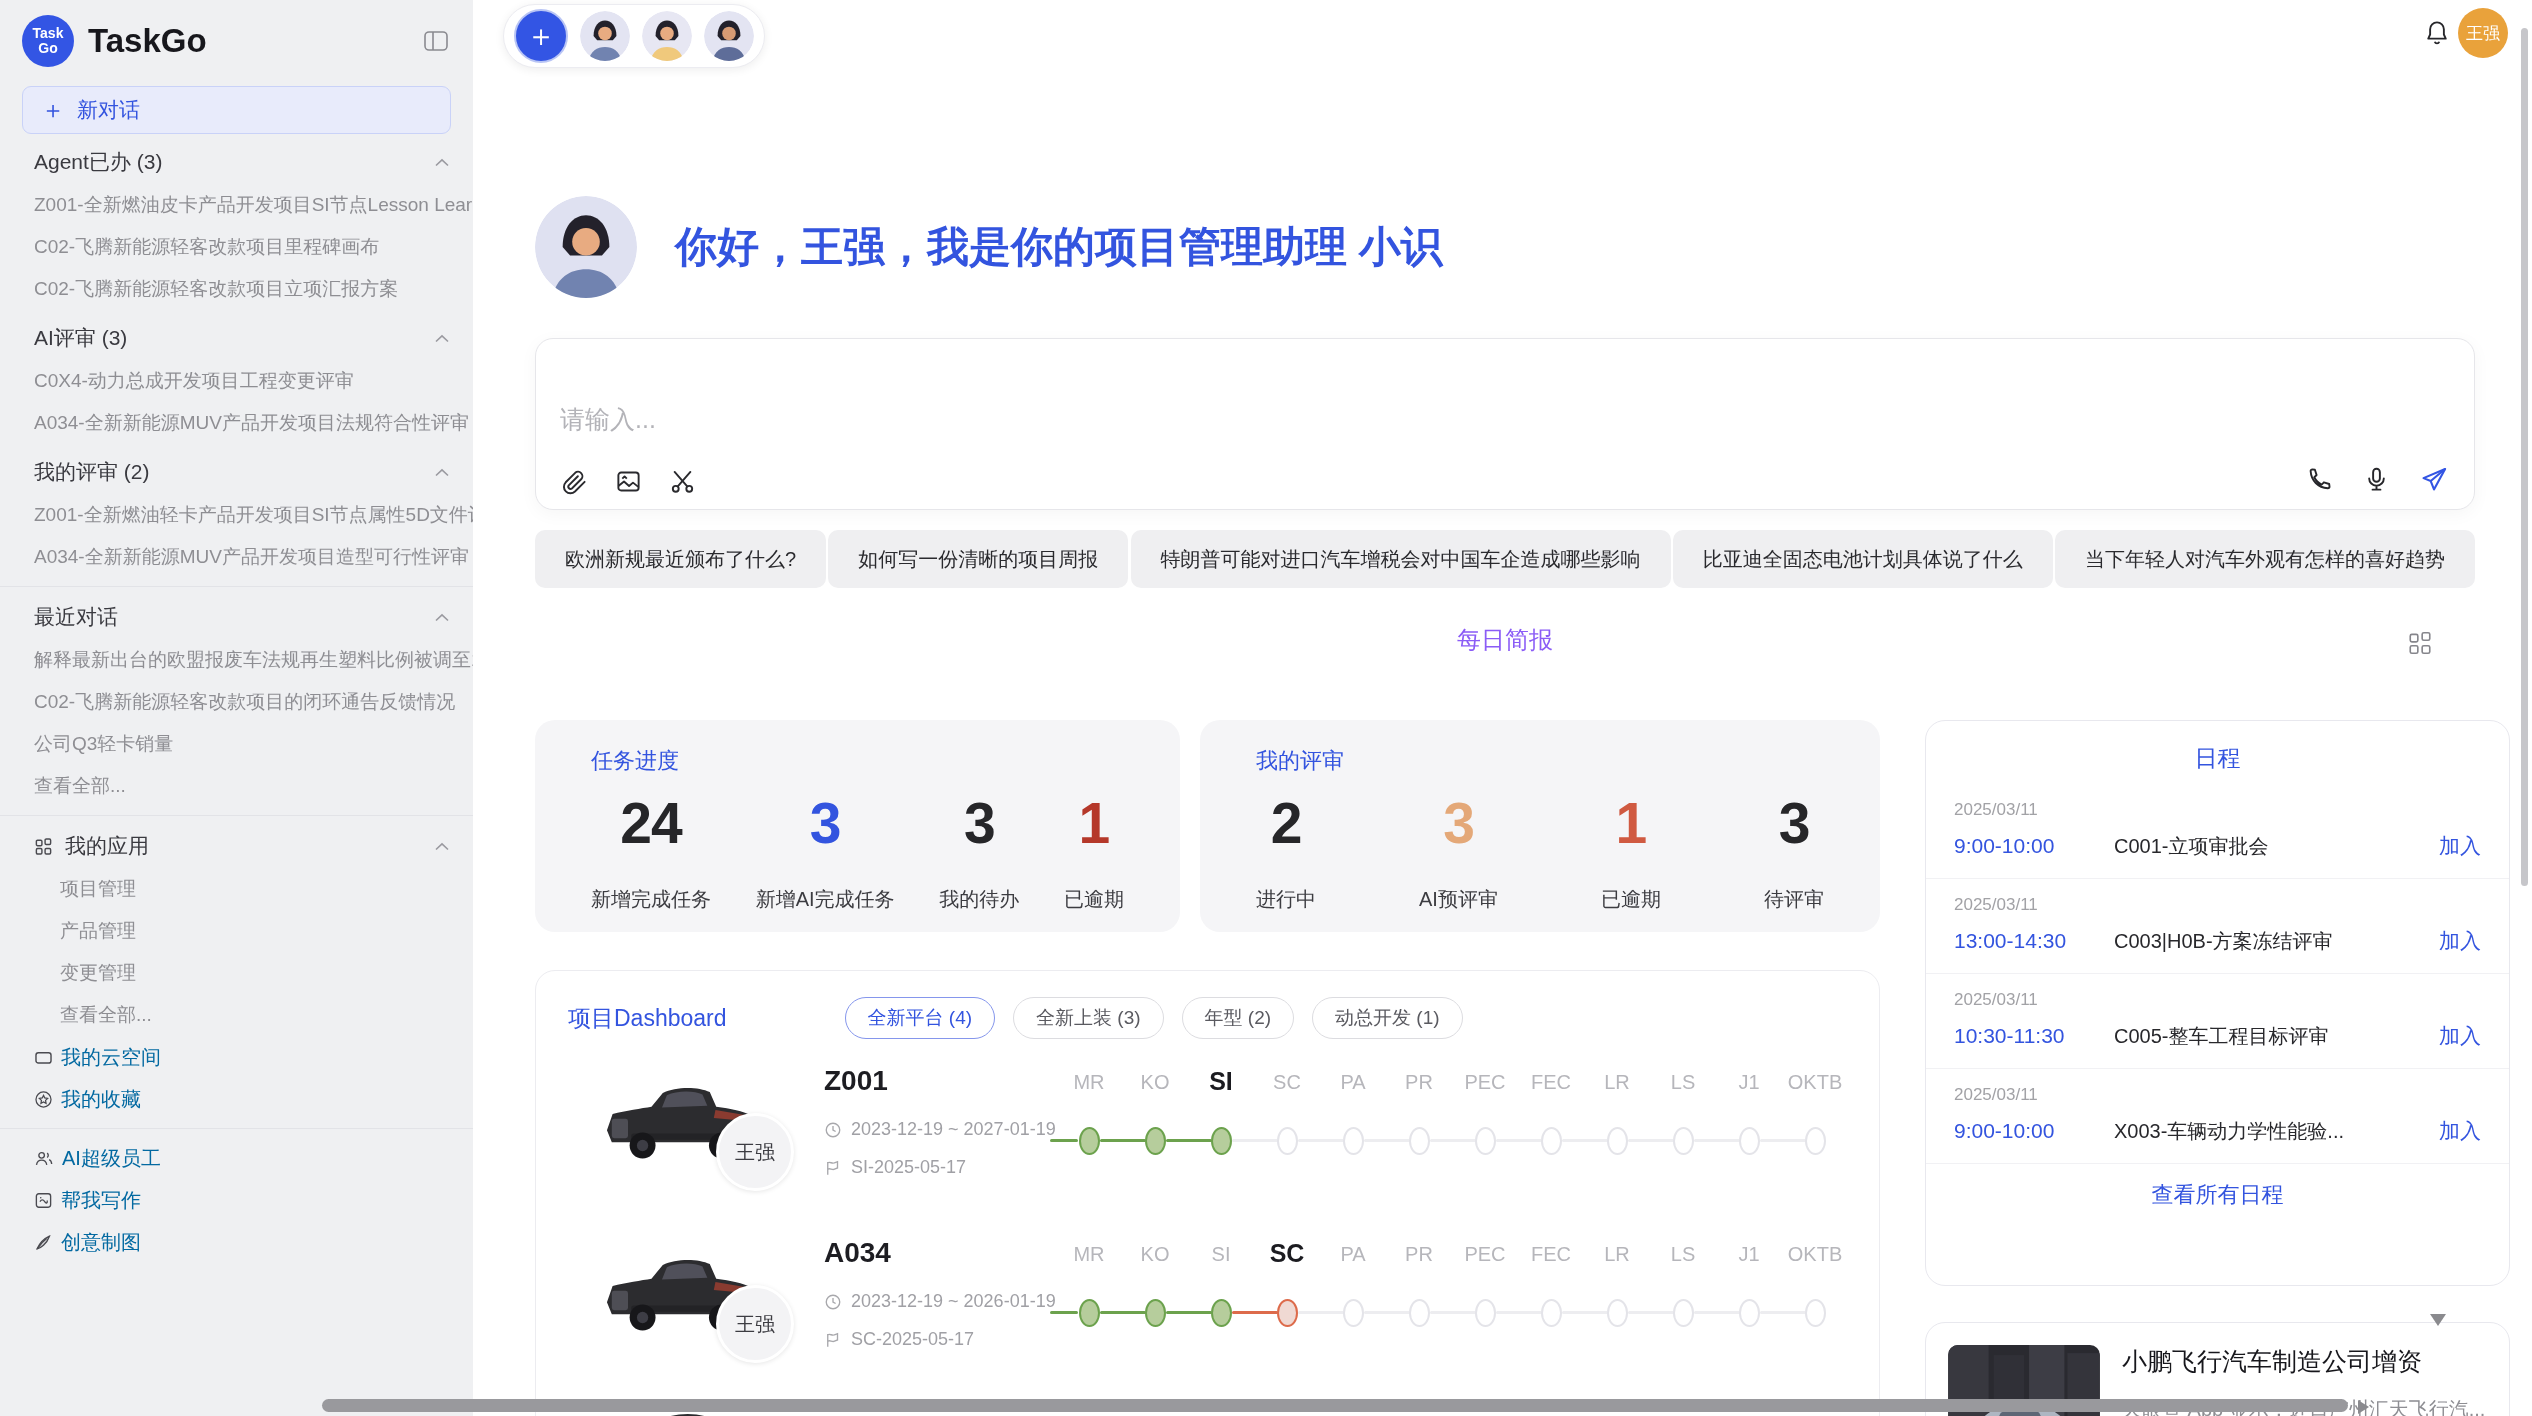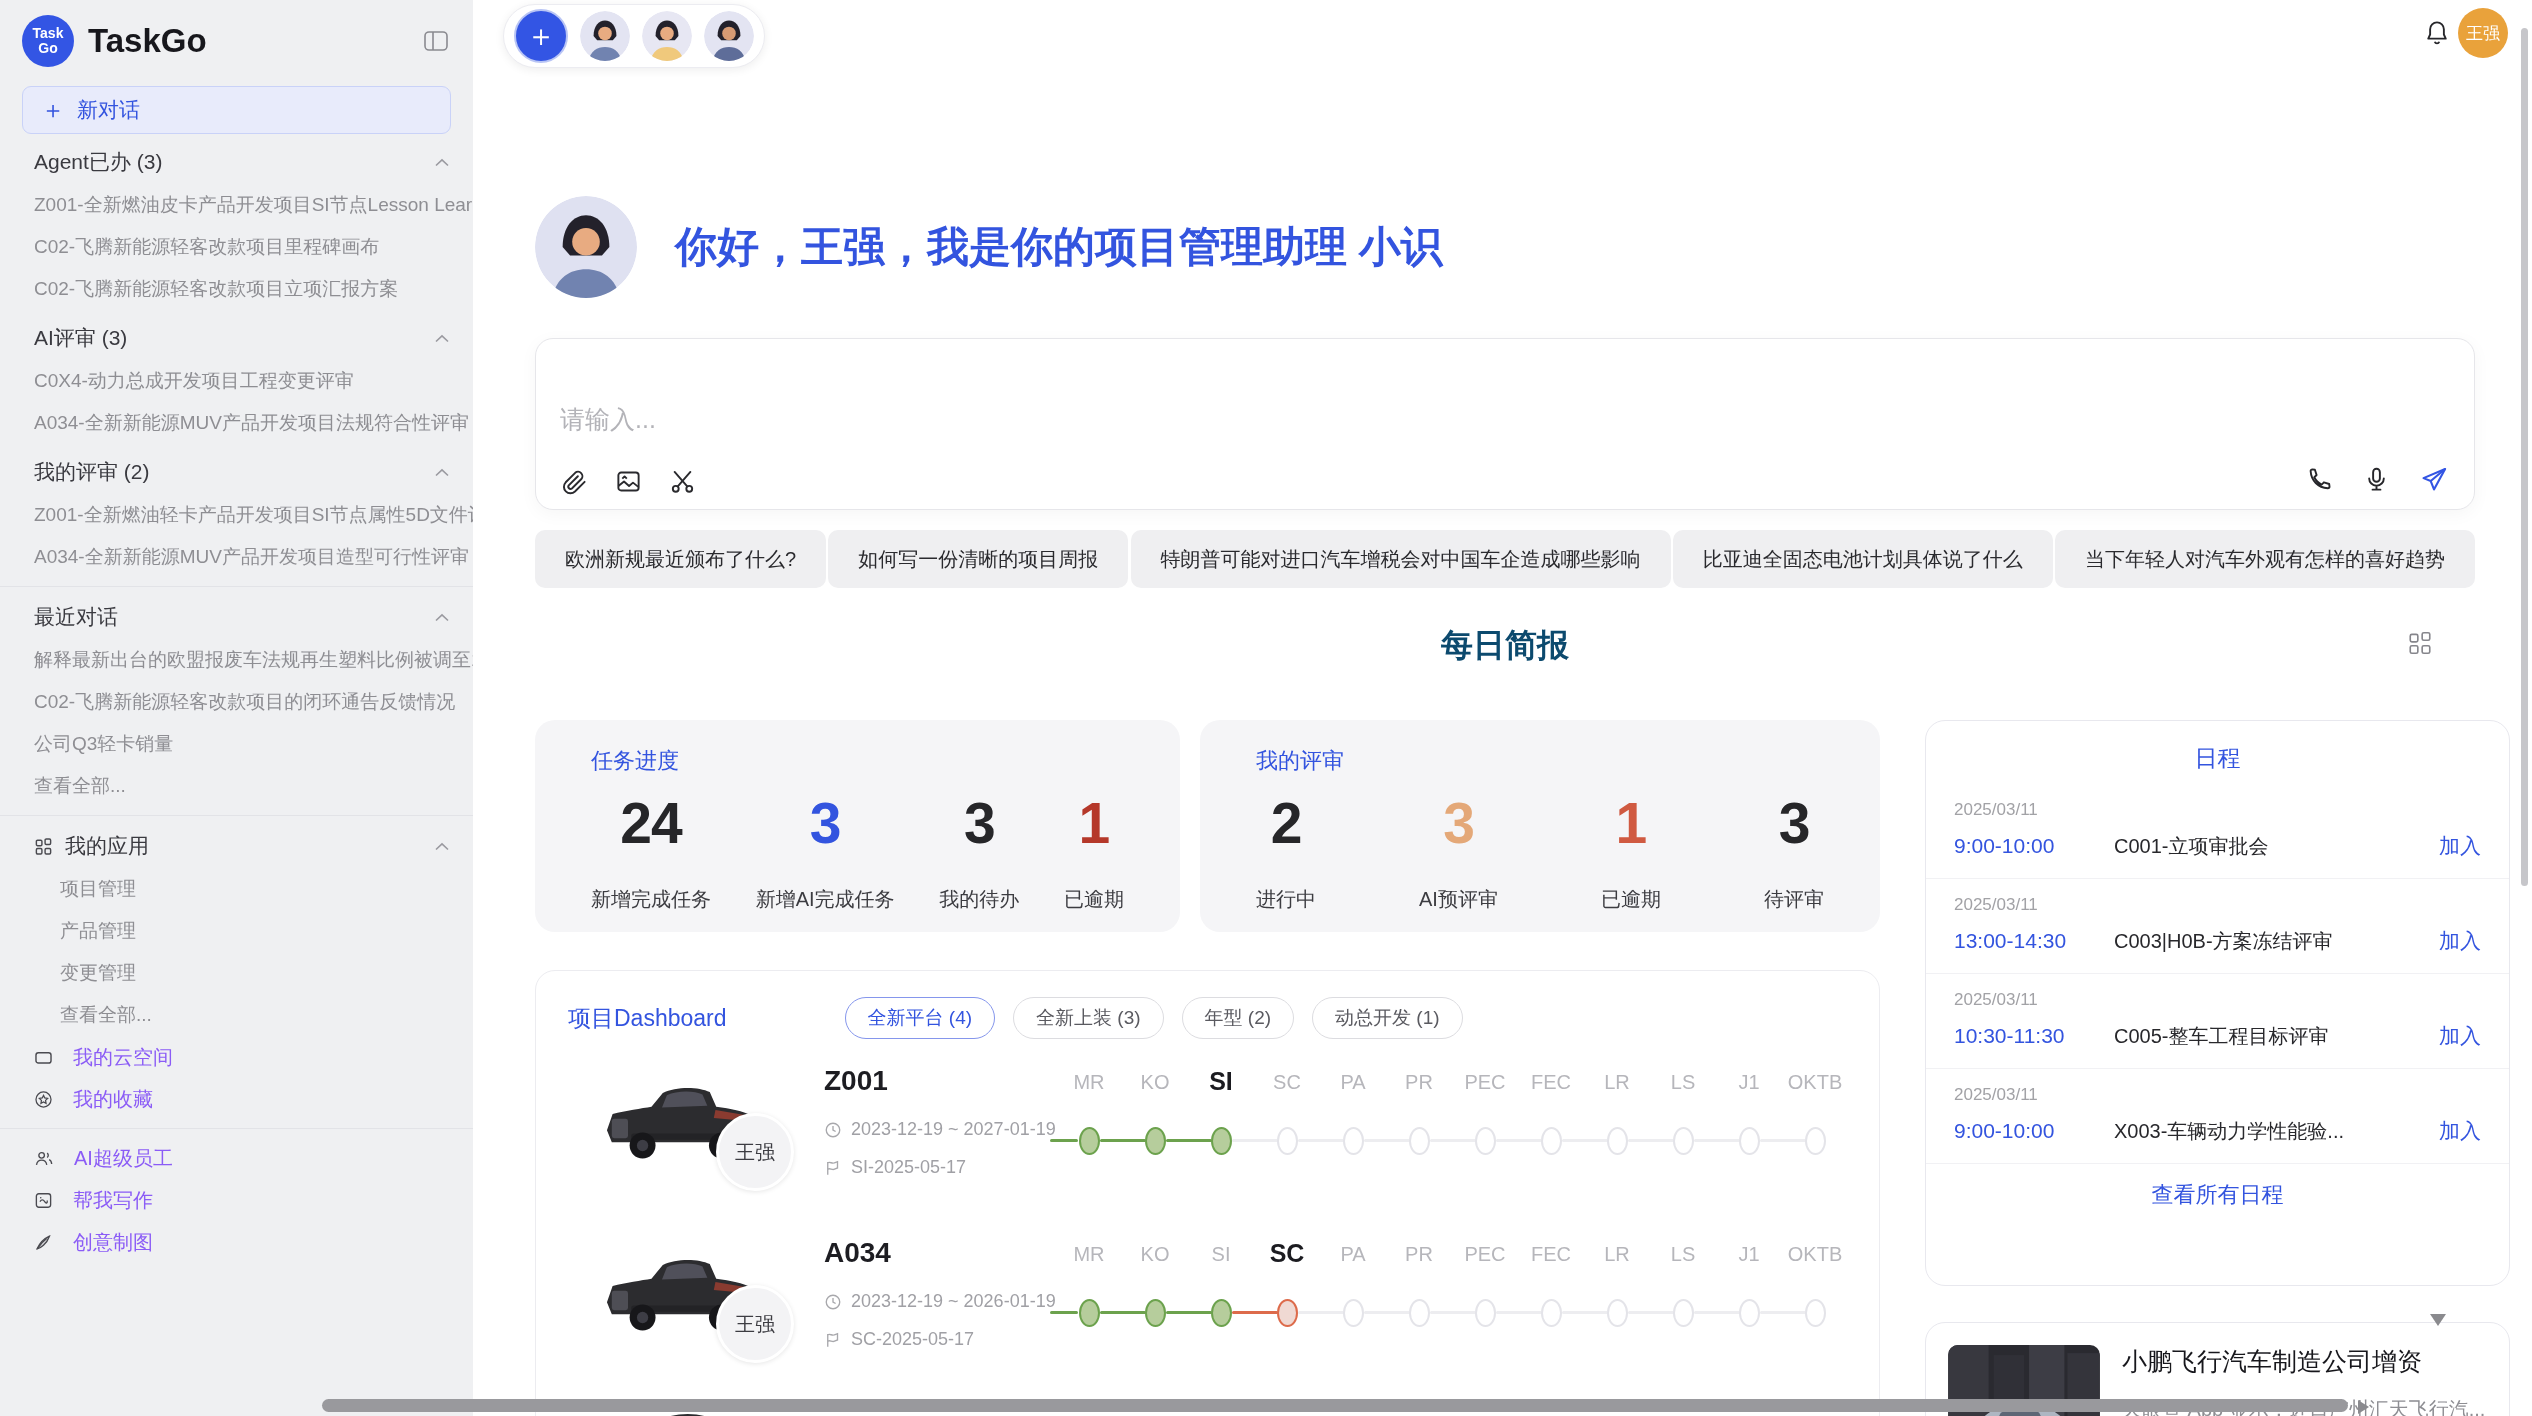--- a/index.html
+++ b/index.html
@@ -13,21 +13,21 @@
   .app-title{font-size:33px;font-weight:700;color:#17171c;margin-left:14px;flex:1}
   .collapse-btn{width:30px;height:30px;display:flex;align-items:center;justify-content:center;cursor:pointer}
   .new-chat{display:flex;align-items:center;margin:16px 22px 0;height:48px;width:429px;background:#e8ebfb;border:1px solid #c9d2f8;border-radius:9px;color:#3354df;font-size:21px;padding:0 18px;cursor:pointer;font-family:inherit}
   .new-chat .plus{font-size:24px;margin-right:12px;font-weight:400}
   .sb-div{height:1px;background:#e2e3e7;margin:8px 0}
   .sb-sec{margin-top:6px}
   .sb-h{display:flex;align-items:center;height:44px;padding:0 24px 0 34px;font-size:21px;color:#3a3a40;cursor:pointer}
   .sb-h .lbl{flex:1}
   .sb-i{height:42px;line-height:42px;padding:0 18px 0 34px;font-size:19px;color:#8e8e93;white-space:nowrap;overflow:hidden;cursor:pointer}
   .sb-i.indent{padding-left:60px}
-  .sb-link{display:flex;align-items:center;height:42px;padding:0 18px 0 34px;font-size:20px;color:#8b5cf6;cursor:pointer;gap:20px}
+  .sb-link{display:flex;align-items:center;height:42px;padding:0 18px 0 34px;font-size:20px;color:#0369a1;cursor:pointer;gap:8px}
   .sb-link svg{flex-shrink:0}
 
   
   .pill{position:absolute;left:503px;top:4px;height:64px;background:#fff;border:1px solid #ececf1;border-radius:32px;box-shadow:0 2px 10px rgba(0,0,0,.07);display:flex;align-items:center;padding:0 10px;gap:12px}
   .pill .add{width:54px;height:54px;border-radius:50%;background:#3355e4;border:2px solid #b9c5f5;color:#fff;font-size:30px;font-weight:300;display:flex;align-items:center;justify-content:center;cursor:pointer}
   .avatar-s{width:50px;height:50px;border-radius:50%;overflow:hidden;cursor:pointer}
   .bell{position:absolute;left:2422px;top:18px;width:30px;height:30px;cursor:pointer}
   .user-badge{position:absolute;left:2458px;top:8px;width:50px;height:50px;border-radius:50%;background:#e9a23b;color:#fff;font-size:17px;display:flex;align-items:center;justify-content:center;cursor:pointer}
 
   
@@ -40,21 +40,21 @@
   .input-card input{position:absolute;left:24px;top:58px;width:1400px;height:44px;border:none;outline:none;font-size:25px;color:#333;font-family:inherit;background:transparent}
   .input-card input::placeholder{color:#b3b3b8}
   .tool-left{position:absolute;left:24px;bottom:14px;display:flex;gap:26px;align-items:center}
   .tool-right{position:absolute;right:26px;bottom:16px;display:flex;gap:30px;align-items:center}
   .tool-ic{width:28px;height:28px;cursor:pointer;display:flex;align-items:center;justify-content:center}
 
   .chips{position:absolute;left:0;top:530px;width:1940px;display:flex;justify-content:space-between}
   .chip{height:58px;background:#efeff1;border-radius:10px;display:flex;align-items:center;padding:0 30px;font-size:20px;color:#2a2a2e;cursor:pointer;white-space:nowrap}
 
   .brief-row{position:absolute;left:0;top:624px;width:1940px;text-align:center}
-  .brief-title{font-size:32px;font-weight:700;color:#0c4a6e}
+  .brief-title{font-size:24px;font-weight:400;color:#8b5cf6}
   .brief-grid{position:absolute;right:42px;top:6px;cursor:pointer}
 
   .stats{position:absolute;left:0;top:720px;width:1345px;height:212px}
   .stat-card{position:absolute;top:0;height:212px;background:#f5f5f7;border-radius:20px;padding:26px 56px 24px}
   .stat-card .sc-title{font-size:22px;color:#3354df}
   .stat-cols{display:flex;justify-content:space-between;margin-top:14px}
   .stat-col{display:flex;flex-direction:column;align-items:center;cursor:pointer}
   .stat-val{font-size:57px;font-weight:700;letter-spacing:-1px}
   .stat-lbl{margin-top:30px;font-size:20px;color:#3c3c41}
 

